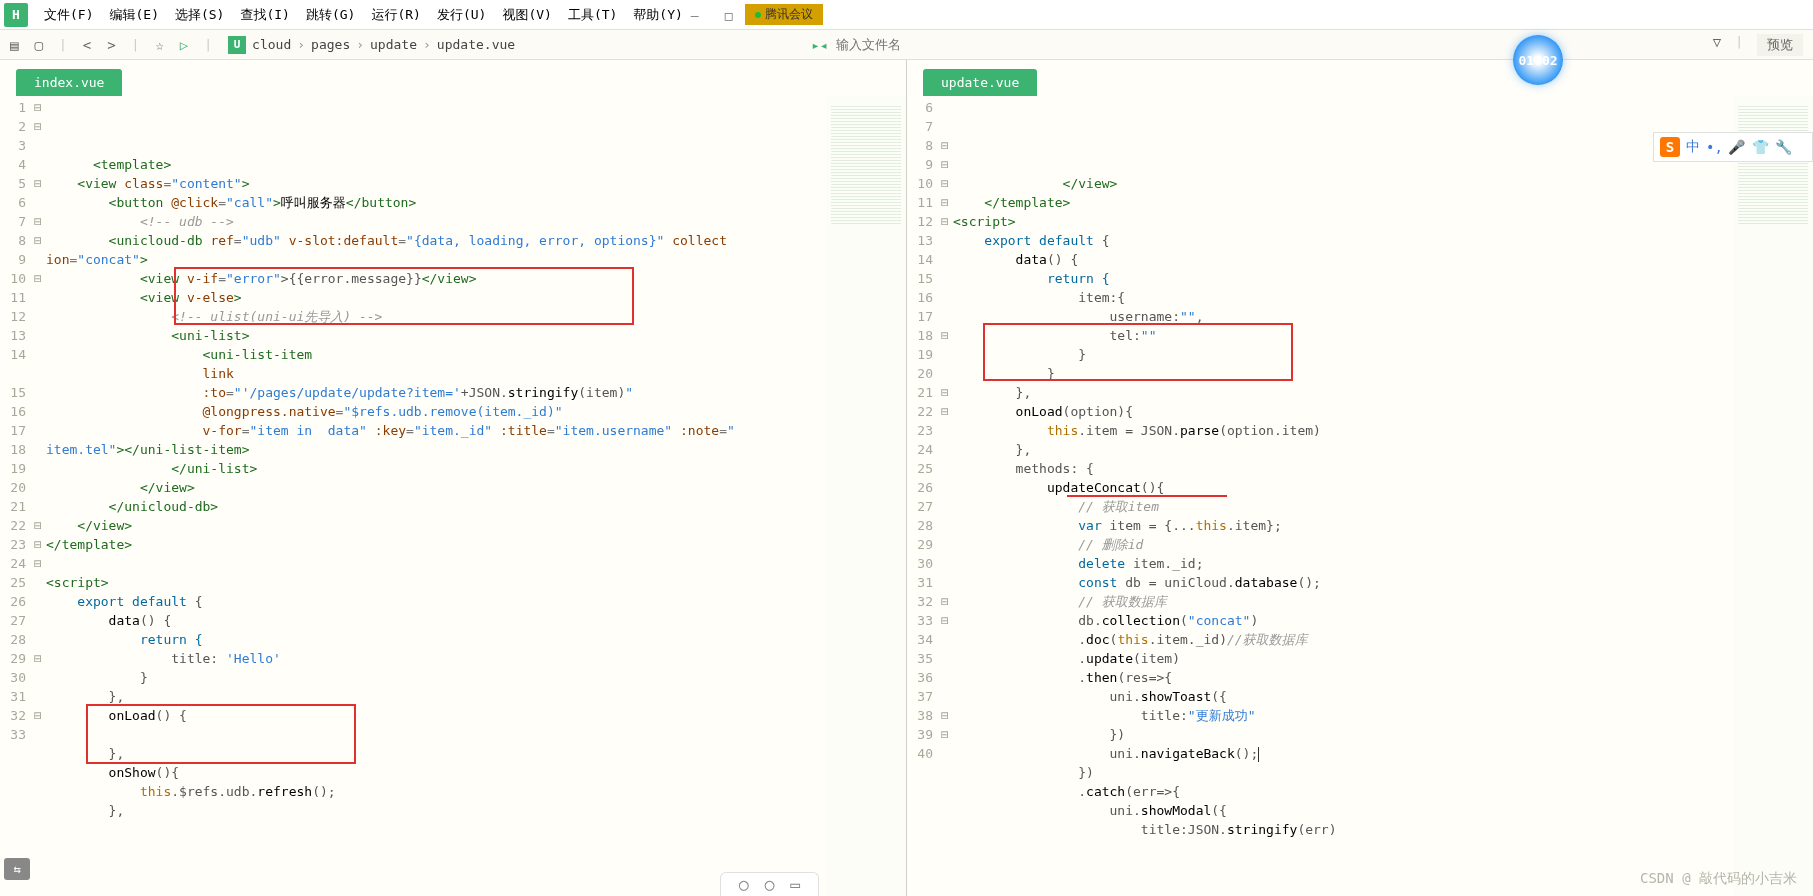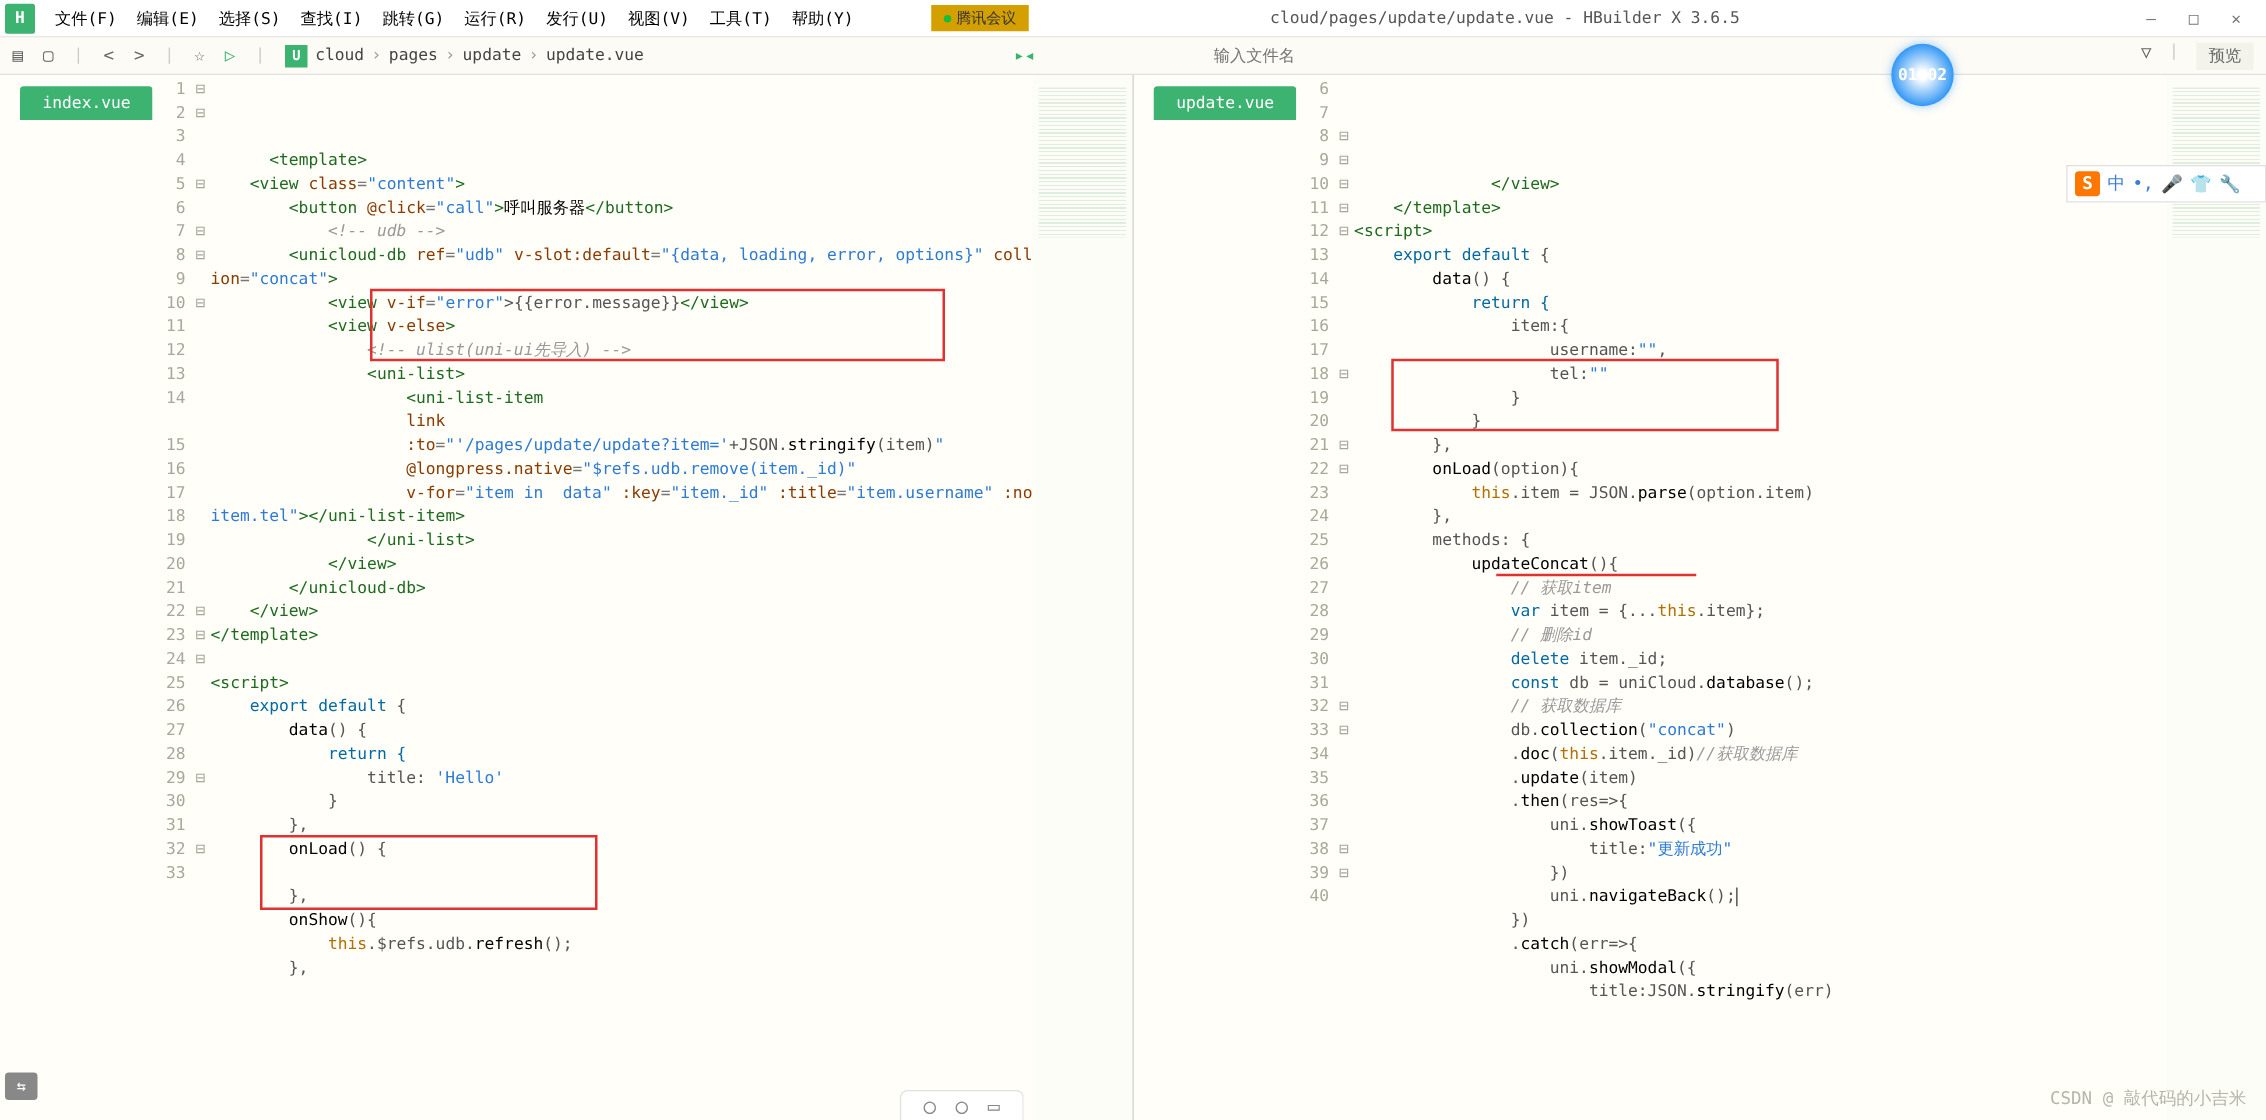--- a/index.html
+++ b/index.html
@@ -13,30 +13,30 @@
 .top-badge { position: absolute; top: 4px; left: 745px; background: #d4a000; padding: 2px 10px; font-size: 12px; color: #333; display:flex; align-items:center; gap:4px; }
 .top-badge .dot { width:6px; height:6px; background:#1abc3c; border-radius:50%; }
 .toolbar { height: 30px; background: #fcfbf6; border-bottom: 1px solid #e0e0e0; display: flex; align-items: center; padding: 0 10px; gap: 16px; color: #666; }
 .toolbar .tb-icon { cursor: pointer; font-size: 14px; }
 .toolbar .sep { color: #ccc; }
 .toolbar .breadcrumb { display: flex; align-items: center; gap: 6px; font-size: 13px; }
 .toolbar .breadcrumb .bc-item { color: #444; }
 .toolbar .bc-sep { color: #999; }
 .toolbar .bc-logo { width:18px; height:18px; background:#3cb371; color:#fff; display:flex; align-items:center; justify-content:center; font-size:11px; font-weight:bold; }
 .toolbar .right-input { flex:1; display:flex; justify-content:flex-start; margin-left: 280px; }
-.toolbar .fname-input { border: none; background: transparent; color: #999; font-size: 13px; outline: none; width: 200px; text-align: right; }
+.toolbar .fname-input { border: none; background: transparent; color: #999; font-size: 13px; outline: none; width: 200px; }
 .toolbar .right-icons { display:flex; gap:14px; }
 .toolbar .preview-btn { padding:2px 10px; background:#f3f3ec; }
 .clock-badge { position:absolute; top:35px; right:250px; width:50px; height:50px; border-radius:50%; background: radial-gradient(circle,#fff 10%, #3498f5 70%); color:#fff; display:flex; align-items:center; justify-content:center; font-size:13px; font-weight:bold; box-shadow:0 0 8px rgba(52,152,245,0.5); z-index:5; }
 .sg-badge { position:absolute; top:132px; right:0; width:160px; height:30px; background:#fff; border:1px solid #e0e0e0; display:flex; align-items:center; gap:6px; padding:0 6px; z-index:5; font-size:14px; }
 .sg-badge .sg-logo { width:20px; height:20px; background:#ff7700; color:#fff; display:flex; align-items:center; justify-content:center; font-weight:bold; border-radius:3px; }
 .sg-badge span { color:#3a7bd8; }
 
 .split { display: flex; height: calc(100% - 60px); }
-.pane { flex: 1; position: relative; display: flex; flex-direction: row; overflow: hidden; }
+.pane { flex: 1; position: relative; display: flex; flex-direction: column; overflow: hidden; }
 .pane + .pane { border-left: 1px solid #d0d0c8; }
 .tab-strip { height: 36px; display: flex; align-items: flex-end; padding-left: 16px; }
 .tab { background: #3cb371; color: #fff; padding: 6px 18px; font-size: 13px; border-radius: 3px 3px 0 0; }
 .editor { flex: 1; display: flex; overflow: hidden; background:#fffef9; }
 .gutter { width: 34px; text-align: right; padding-right: 8px; color: #a8a89a; font-family: Consolas, monospace; font-size: 13px; line-height: 19px; padding-top: 2px; user-select:none; }
 .fold { width: 12px; color: #a8a89a; font-family: Consolas, monospace; font-size: 13px; line-height: 19px; padding-top: 2px; }
 .code { flex: 1; font-family: Consolas, monospace; font-size: 13px; line-height: 19px; padding-top: 2px; position: relative; white-space: pre; overflow:hidden; }
 .minimap { width: 80px; background: #fdfdf7; position: relative; }
 .mini-box { position:absolute; top:10px; left:5px; width:70px; height:120px; background: repeating-linear-gradient(#d4e6d4 0 1px, transparent 1px 3px); opacity:0.7; }
 
@@ -69,21 +69,20 @@
   <div class="menu-item">文件(F)</div>
   <div class="menu-item">编辑(E)</div>
   <div class="menu-item">选择(S)</div>
   <div class="menu-item">查找(I)</div>
   <div class="menu-item">跳转(G)</div>
   <div class="menu-item">运行(R)</div>
   <div class="menu-item">发行(U)</div>
   <div class="menu-item">视图(V)</div>
   <div class="menu-item">工具(T)</div>
   <div class="menu-item">帮助(Y)</div>
-  <div class="title-center">cloud/pages/update/update.vue - HBuilder X 3.6.5</div>
   <div class="win-btns">
     <span class="win-btn">—</span>
     <span class="win-btn">□</span>
     <span class="win-btn">✕</span>
   </div>
 </div>
 <div class="top-badge">
     <span class="dot"></span>
     <span>腾讯会议</span>
   </div>

